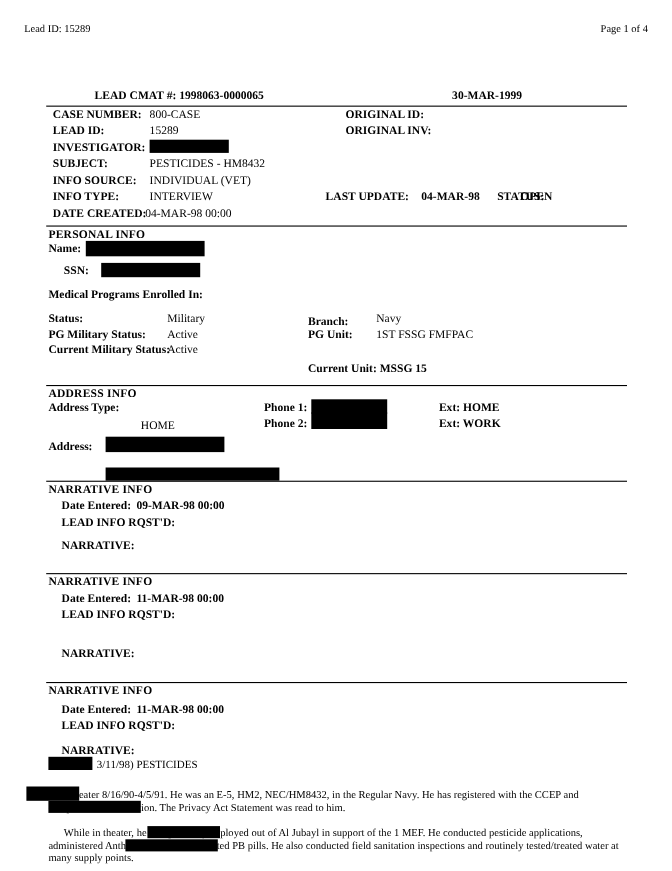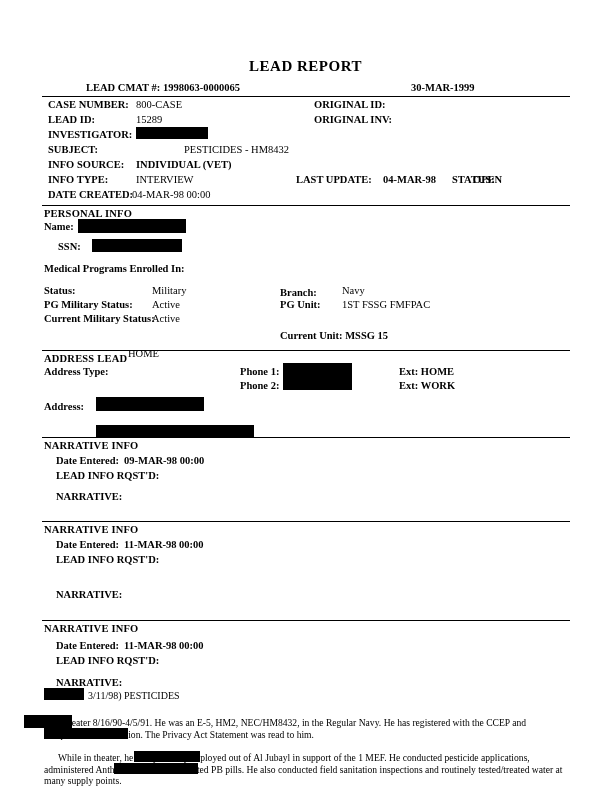--- a/index.html
+++ b/index.html
@@ -106,22 +106,25 @@
     width: 520px;
     left: 44px;
     text-align: left;
   }
 </style>
 </head>
 <body>
 
 <div class="page">
 
-
-  <div class="title">LEAD REPORT</div>
+  <div class="hdr">
+    <span class="lead-id">Lead ID: 15289</span>
+    <span class="page-no">Page  1 of  4</span>
+  </div>
+
 
   <div class="cmat-row">
     <span class="cmat">LEAD CMAT #: 1998063-0000065</span>
     <span class="date">30-MAR-1999</span>
   </div>
 
   <div class="rule" style="top:96px;"></div>
 
   <span class="lbl" style="left:48px; top:99px;">CASE NUMBER:</span>
   <span class="val" style="left:136px; top:99px;">800-CASE</span>
@@ -130,24 +133,24 @@
 
   <span class="lbl" style="left:48px; top:114px;">LEAD ID:</span>
   <span class="val" style="left:136px; top:114px;">15289</span>
   <span class="lbl" style="left:314px; top:114px;">ORIGINAL INV:</span>
   <span class="val" style="left:420px; top:114px;"></span>
 
   <span class="lbl" style="left:48px; top:129px;">INVESTIGATOR:</span>
   <div class="redact" style="left:136px; top:127px; width:72px; height:12px;"></div>
 
   <span class="lbl" style="left:48px; top:144px;">SUBJECT:</span>
-  <span class="val" style="left:136px; top:144px;margin-left:48px;">PESTICIDES - HM8432</span>
+  <span class="val" style="left:136px; top:144px;">PESTICIDES - HM8432</span>
 
   <span class="lbl" style="left:48px; top:159px;">INFO SOURCE:</span>
-  <span class="val" style="left:136px; top:159px;font-weight:bold;">INDIVIDUAL (VET)</span>
+  <span class="val" style="left:136px; top:159px;">INDIVIDUAL (VET)</span>
 
   <span class="lbl" style="left:48px; top:174px;">INFO TYPE:</span>
   <span class="val" style="left:136px; top:174px;">INTERVIEW</span>
   <span class="lbl" style="left:296px; top:174px;">LAST UPDATE:</span>
   <span class="lbl" style="left:383px; top:174px;">04-MAR-98</span>
   <span class="lbl" style="left:452px; top:174px;">STATUS:</span>
   <span class="lbl" style="left:473px; top:174px;">OPEN</span>
 
   <span class="lbl" style="left:48px; top:189px;">DATE CREATED:</span>
   <span class="val" style="left:132px; top:189px;">04-MAR-98 00:00</span>
@@ -173,23 +176,23 @@
   <span class="lbl" style="left:280px; top:299px;">PG Unit:</span>
   <span class="val" style="left:342px; top:299px;">1ST FSSG FMFPAC</span>
 
   <span class="lbl" style="left:44px; top:313px;">Current Military Status:</span>
   <span class="val" style="left:152px; top:313px;">Active</span>
 
   <span class="lbl" style="left:280px; top:330px;">Current Unit: MSSG 15</span>
 
   <div class="rule" style="top:350px;"></div>
 
-  <span class="sect-label" style="left:44px; top:353px;">ADDRESS LEAD</span>
+  <span class="sect-label" style="left:44px; top:353px;">ADDRESS INFO</span>
   <span class="lbl" style="left:44px; top:366px;">Address Type:</span>
-  <span class="val" style="left:128px; top:348px;">HOME</span>
+  <span class="val" style="left:128px; top:382px;">HOME</span>
   <span class="lbl" style="left:240px; top:366px;">Phone 1:</span>
   <div class="redact" style="left:283px; top:363px; width:69px; height:13px;"></div>
   <span class="lbl" style="left:399px; top:366px;">Ext: HOME</span>
 
   <span class="lbl" style="left:240px; top:380px;">Phone 2:</span>
   <div class="redact" style="left:283px; top:375px; width:69px; height:15px;"></div>
   <span class="lbl" style="left:399px; top:380px;">Ext: WORK</span>
 
   <span class="lbl" style="left:44px; top:401px;">Address:</span>
   <div class="redact" style="left:96px; top:397px; width:108px; height:14px;"></div>

